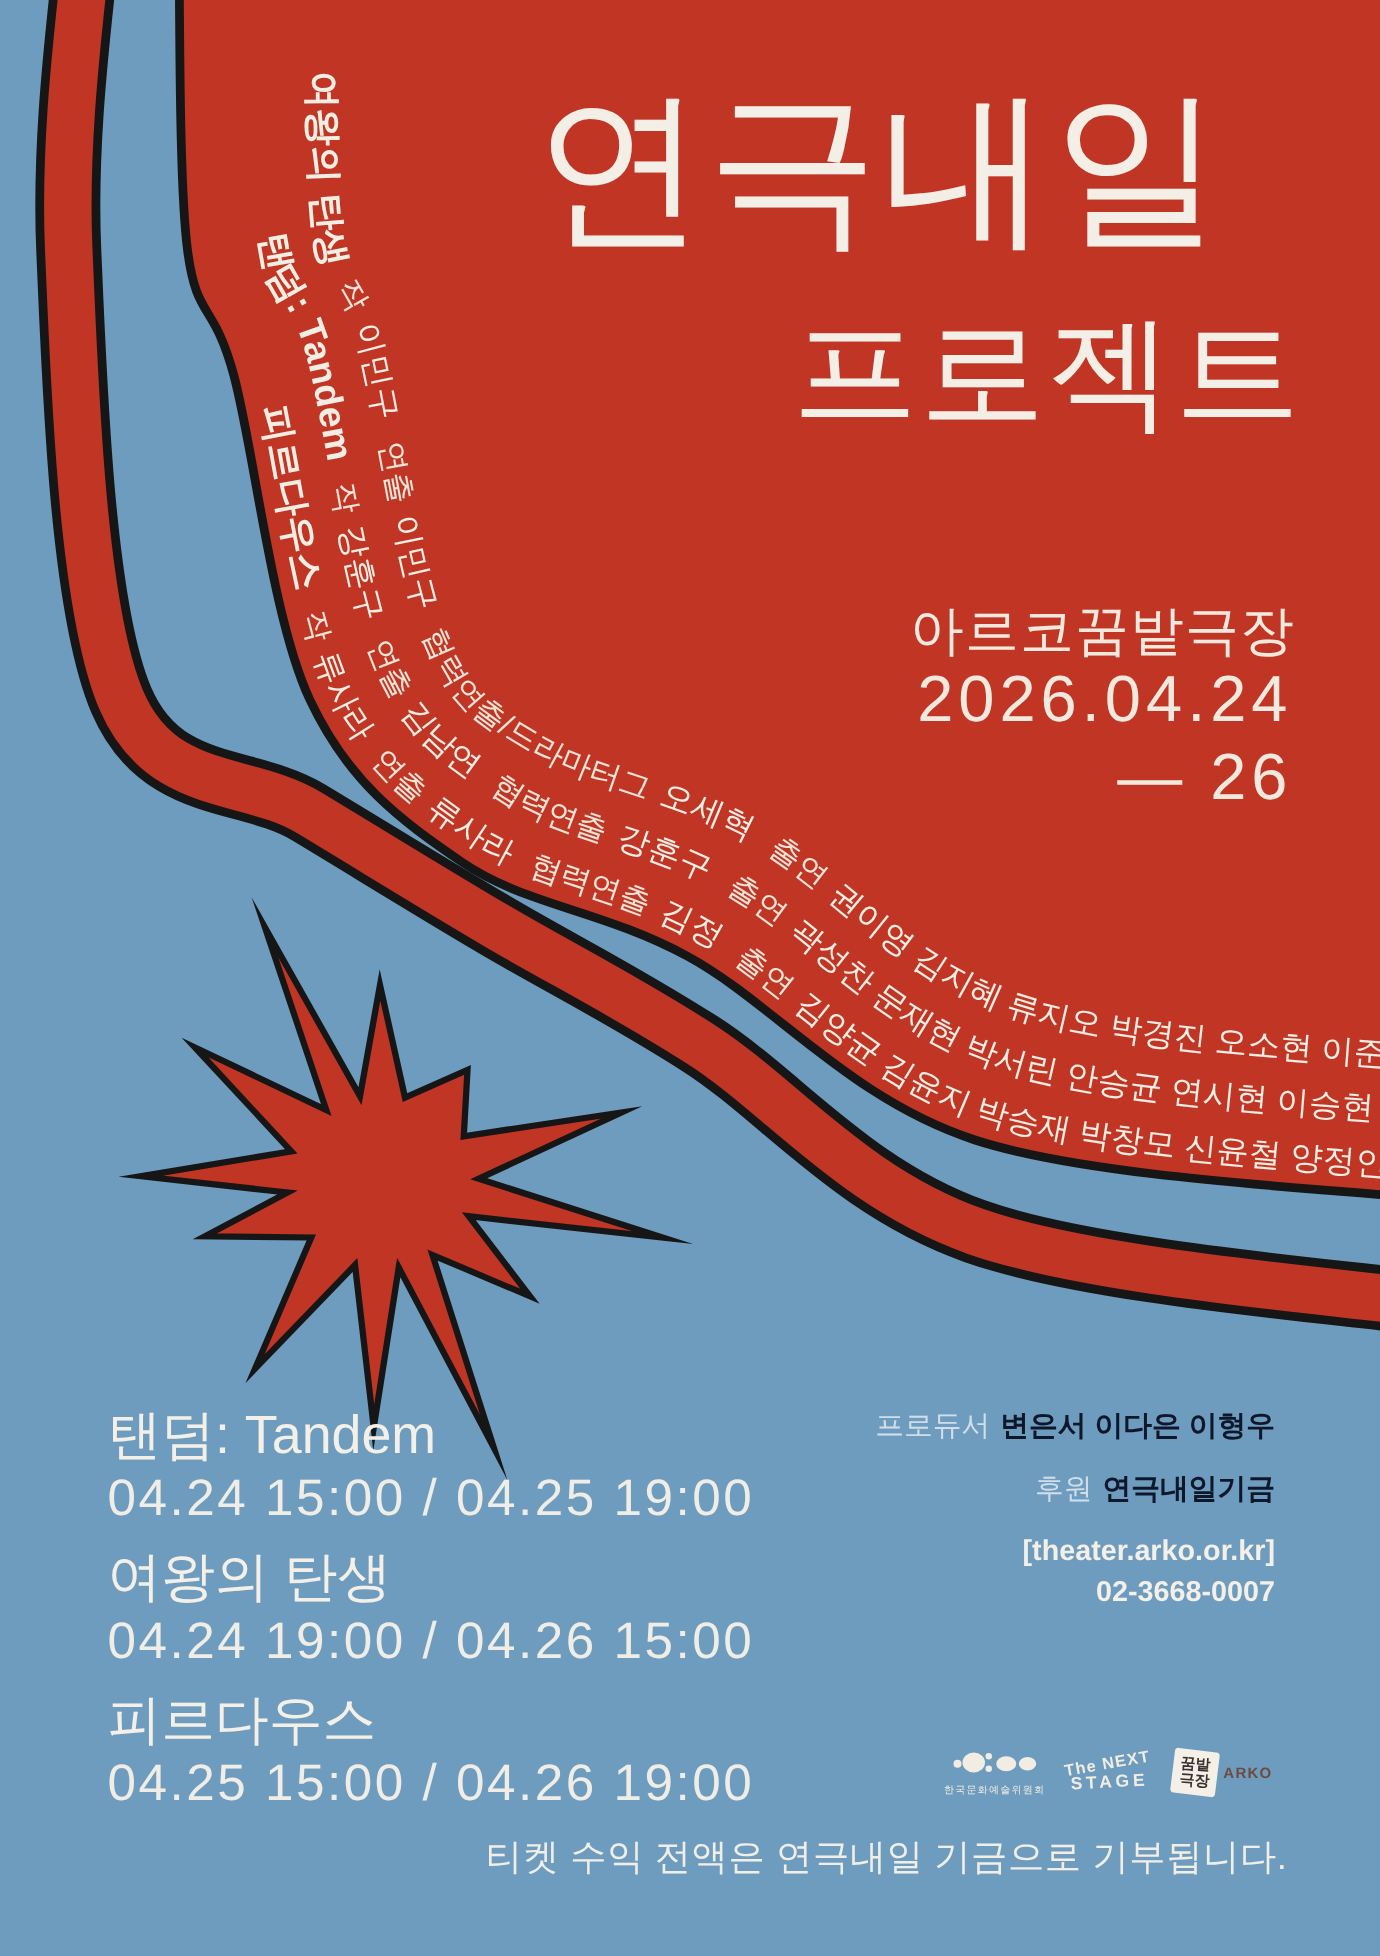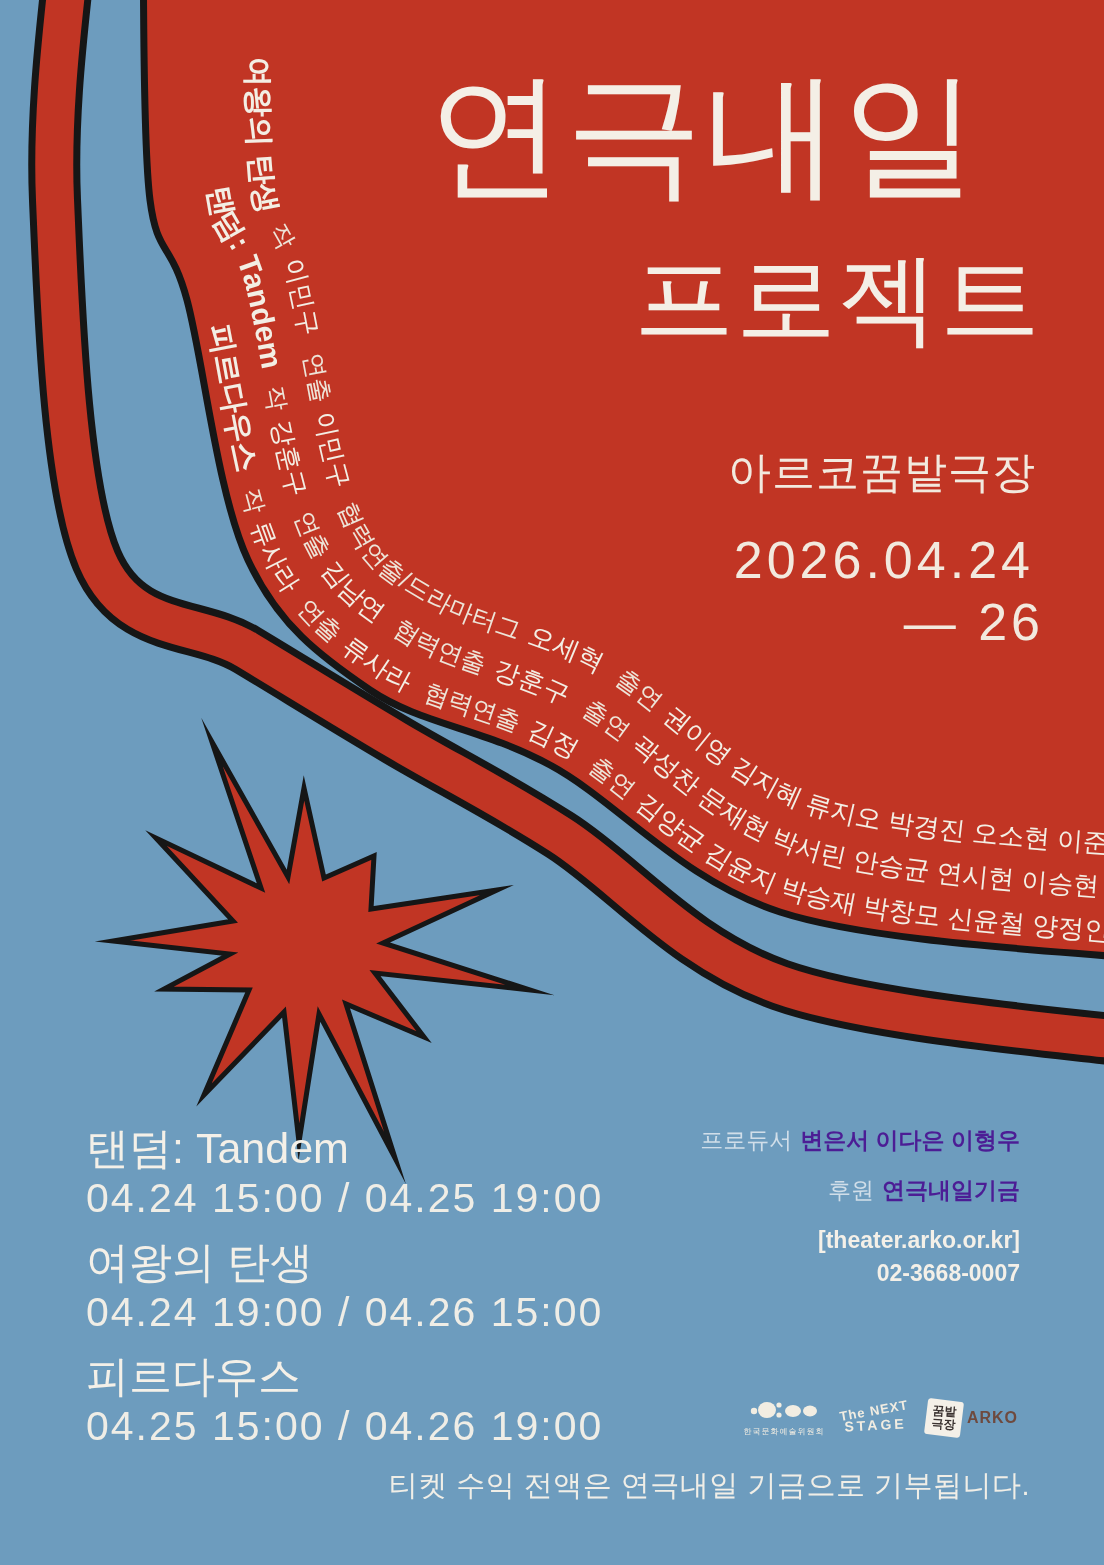--- a/index.html
+++ b/index.html
@@ -10,56 +10,56 @@
     color:#F2EDE2;
   }
   svg.bg{position:absolute;left:0;top:0;width:1104px;height:1565px;display:block;}
   .abs{position:absolute;}
 
   
   .title1{top:66px;left:428px;font-size:136px;font-weight:300;letter-spacing:2px;line-height:1;color:#F4EFE6;}
   .title2{top:248px;right:62px;font-size:100px;font-weight:300;letter-spacing:2px;line-height:1;color:#F4EFE6;}
 
   
-  .venue{top:444px;right:68px;font-size:43px;font-weight:300;letter-spacing:1px;color:#F2E9DE;}
+  .venue{top:476px;right:68px;font-size:43px;font-weight:300;letter-spacing:1px;color:#F2E9DE;}
   .date1{top:530px;right:70px;font-size:52px;font-weight:200;letter-spacing:4px;color:#F2E9DE;text-align:right;}
-  .date2{top:592px;right:60px;font-size:52px;font-weight:200;letter-spacing:4px;color:#F2E9DE;text-align:center;}
+  .date2{top:592px;right:70px;font-size:52px;font-weight:200;letter-spacing:4px;color:#F2E9DE;text-align:center;}
 
   
   text.arc{fill:#F3EEE4;}
   .seg-title{font-size:30px;font-weight:700;}
   .seg-label{font-size:25px;font-weight:300;fill:#EDE4D8;}
   .seg-name{font-size:26px;font-weight:500;}
 
   
   .schedule{top:1124px;left:86px;}
   .show{margin-bottom:14px;}
   .show-title{font-size:43px;font-weight:500;line-height:48px;color:#F4F0E8;}
   .show-times{font-size:41px;font-weight:200;line-height:52px;letter-spacing:2px;color:#EFEDE6;}
 
   
   .credits{top:1124px;right:84px;text-align:right;font-size:23px;line-height:1.4;}
   .credit-row{margin-bottom:18px;}
   .credit-label{font-weight:300;color:#DCE6EE;opacity:.9;margin-right:8px;}
-  .credit-value{font-weight:700;color:#4c1d95;}
+  .credit-value{font-weight:700;color:#0f172a;}
   .credit-sub{font-weight:700;color:#F4F0E8;}
 
   
   .logos{top:1398px;right:86px;display:flex;align-items:center;gap:16px;}
   .logo-ack{display:flex;flex-direction:column;align-items:center;}
   .logo-ack .caption{font-size:8px;letter-spacing:1px;color:#F2EDE2;margin-top:2px;white-space:nowrap;}
   .logo-next{transform:rotate(-7deg);text-align:center;font-weight:900;color:#F2EDE2;line-height:1;}
   .logo-next .l1{font-size:13px;letter-spacing:1px;transform:rotate(-3deg);}
   .logo-next .l2{font-size:14px;letter-spacing:3px;margin-top:1px;transform:rotate(4deg);}
   .logo-stamp{display:flex;align-items:center;gap:5px;}
   .stamp-box{width:36px;height:36px;background:#F4F0E8;transform:rotate(7deg);
     display:flex;align-items:center;justify-content:center;border-radius:3px;}
   .stamp-box span{font-size:12px;font-weight:700;color:#3A3230;line-height:1.05;text-align:center;
     transform:rotate(-3deg);width:26px;word-break:break-all;}
-  .arko-word{font-size:16px;font-weight:900;color:#6E4A3F;letter-spacing:1px;}
+  .arko-word{font-size:12px;font-weight:900;color:#6E4A3F;letter-spacing:1px;}
 
   
   .footer-note{top:1466px;right:74px;font-size:29px;font-weight:400;letter-spacing:.5px;color:#F0EEE7;}
 </style>
 </head>
 <body>
 
 <div class="poster">
 
   <svg class="bg" viewBox="0 0 1104 1565">

